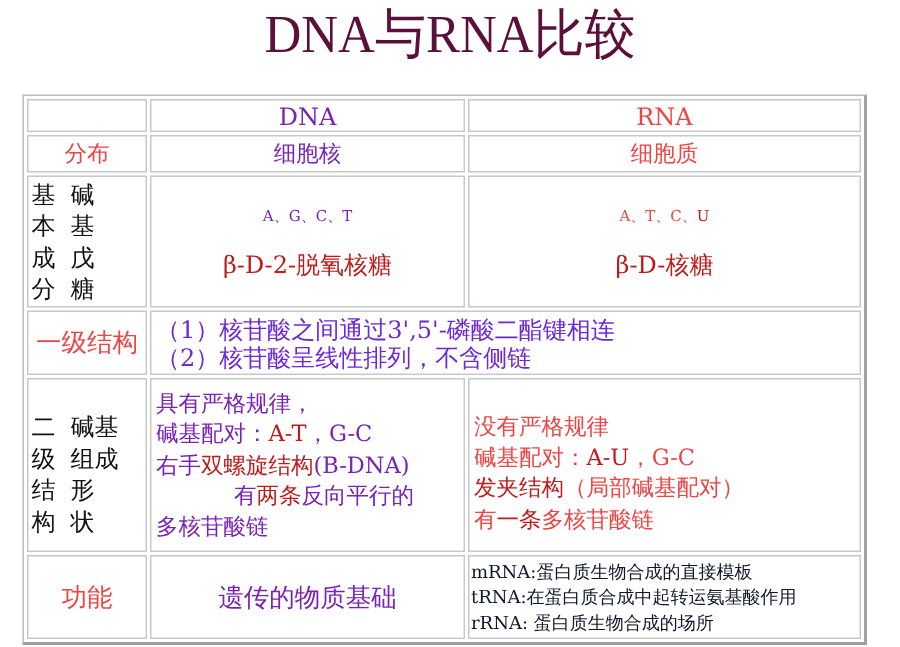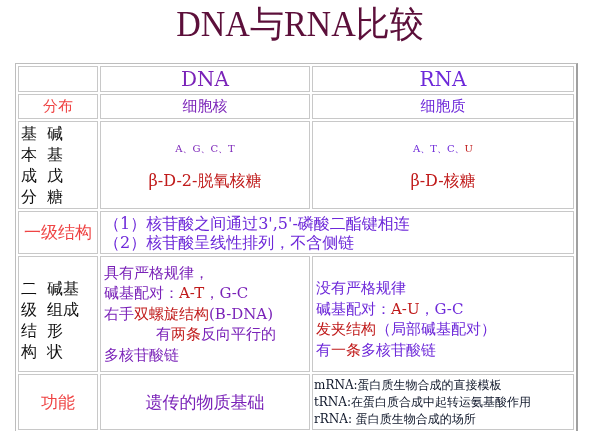--- a/index.html
+++ b/index.html
@@ -18,23 +18,23 @@
     border-collapse: separate; border-spacing: 2px;
     border: 1px solid #bdbdbd; border-right: 2px solid #a0a0a0; border-bottom: 2px solid #a0a0a0;
     table-layout: fixed;
   }
   table.cmp td {
     border: 1px solid #c8c8c8; padding: 0 3px; vertical-align: middle;
     font-family: "DejaVu Serif", "Liberation Serif", serif;
   }
   col.c1 { width: 80px; }
   col.c2 { width: 210px; }
-  .hdr td { height: 20px; font-size: 20px; text-align: center; font-family: "Liberation Serif", serif; margin-left: 32px; }
+  .hdr td { height: 20px; font-size: 16px; text-align: center; font-family: "Liberation Serif", serif; margin-left: 32px; }
   .purple { color: #7a22b8; }
-  .teal { color: #6d28d9; }
+  .teal { color: #ef4444; }
   .red { color: #c01a1a; }
   .rowlabel { font-size: 17px; color: #ef4444; text-align: center; }
   .r-fenbu td { height: 23px; font-size: 15px; text-align: center; }
   .r-jiben td { height: 86px; }
   .vlabel { font-size: 16px; line-height: 21px; color: #111; text-align: left; padding-left: 2px !important; }
   .vlabel span { display: inline-block; }
   .bases { font-size: 10px; text-align: center; line-height: 22px; margin-bottom: 10px; }
   .sugar { font-size: 16px; text-align: center; line-height: 22px; }
   .r-yiji td { height: 41px; margin-left: 48px; }
   .yiji-text { font-size: 16px; line-height: 19px; color: #6d28d9; }

